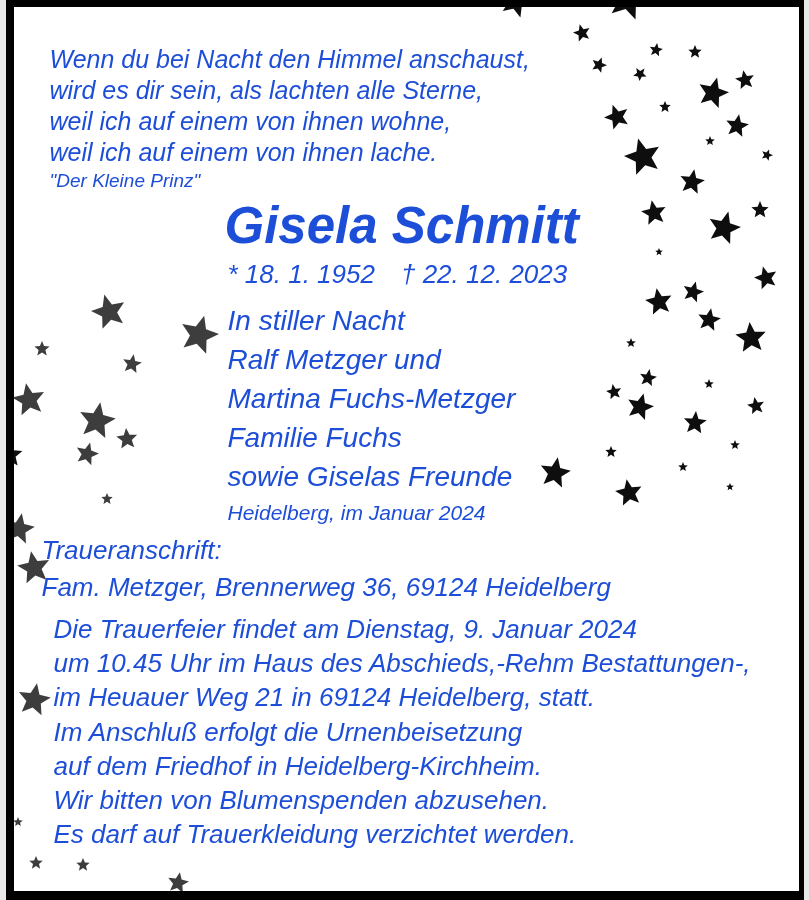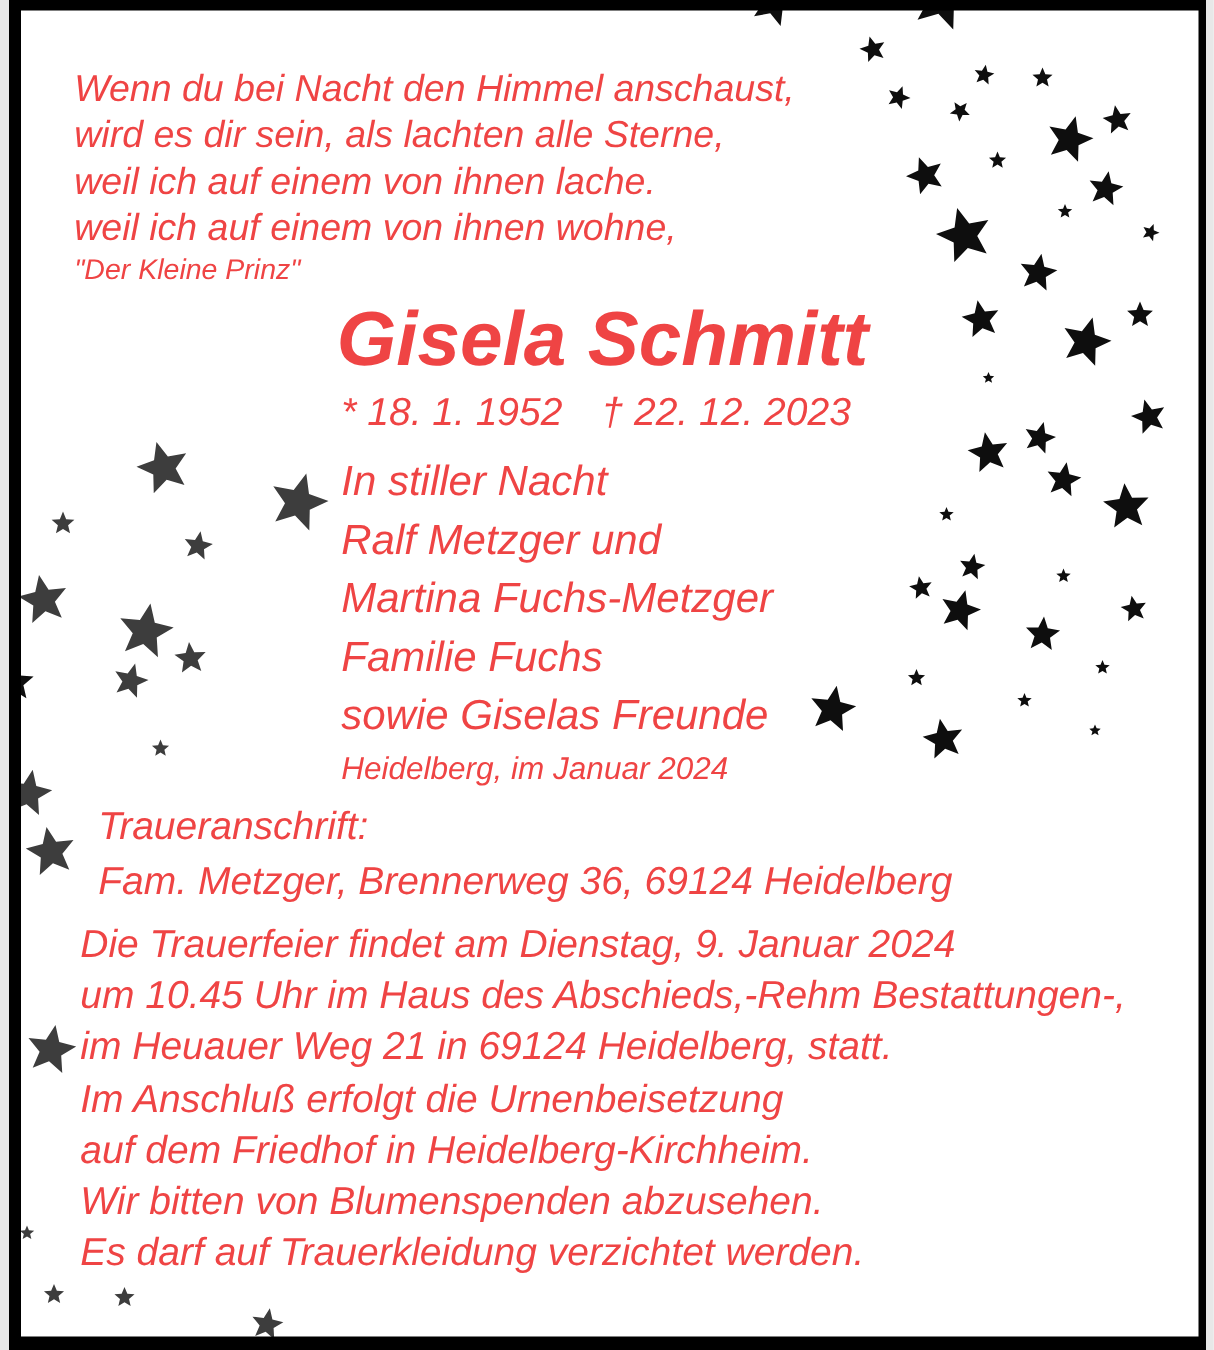--- a/index.html
+++ b/index.html
@@ -5,21 +5,21 @@
 <style>
   html, body { margin: 0; padding: 0; background: #e8e8e8; }
   .page {
     position: relative;
     width: 798px;
     height: 900px;
     background: #ffffff;
     overflow: hidden;
     font-family: "Liberation Sans", sans-serif;
     font-style: italic;
-    color: #ef4444;
+    color: #1d4ed8;
     margin: 0 auto;
   }
   .frame {
     position: absolute;
     inset: 0;
     border-style: solid;
     border-color: #000000;
     border-width: 7px 5px 9px 8px;
     z-index: 5;
     pointer-events: none;
@@ -54,21 +54,21 @@
   .mourners {
     left: 222px; top: 301px;
     font-size: 28px;
     line-height: 39px;
   }
   .place-date {
     left: 222px; top: 501px;
     font-size: 21px;
   }
   .address {
-    left: 60px; top: 532px;
+    left: 36px; top: 532px;
     font-size: 26px;
     line-height: 37px;
   }
   .service {
     left: 48px; top: 612px;
     font-size: 26px;
     line-height: 34.2px;
   }
 </style>
 </head>
@@ -130,22 +130,22 @@
       <polygon points="31.0,683.3 33.5,694.7 44.8,697.6 34.8,703.6 35.5,715.3 26.7,707.5 15.8,711.8 20.4,701.1 13.0,692.0 24.6,693.1" fill="#3d3d3d"></polygon>
       <polygon points="12.0,817.0 13.3,820.2 16.8,820.5 14.1,822.7 14.9,826.0 12.0,824.3 9.1,826.0 9.9,822.7 7.2,820.5 10.7,820.2" fill="#3d3d3d"></polygon>
       <polygon points="30.0,856.0 31.9,860.5 36.7,860.8 33.0,864.0 34.1,868.7 30.0,866.1 25.9,868.7 27.0,864.0 23.3,860.8 28.1,860.5" fill="#3d3d3d"></polygon>
       <polygon points="77.0,858.0 78.9,862.5 83.7,862.8 80.0,866.0 81.1,870.7 77.0,868.1 72.9,870.7 74.0,866.0 70.3,862.8 75.1,862.5" fill="#3d3d3d"></polygon>
       <polygon points="173.9,872.2 175.6,879.6 182.9,881.5 176.4,885.3 176.8,892.9 171.1,887.9 164.1,890.6 167.1,883.7 162.3,877.8 169.8,878.6" fill="#3d3d3d"></polygon>
     </svg>
 
   <div class="txt quote">
     <div>Wenn du bei Nacht den Himmel anschaust,</div>
     <div>wird es dir sein, als lachten alle Sterne,</div>
+    <div>weil ich auf einem von ihnen wohne,</div>
     <div>weil ich auf einem von ihnen lache.</div>
-    <div>weil ich auf einem von ihnen wohne,</div>
   </div>
 
   <div class="txt quote-source">"Der Kleine Prinz"</div>
 
   <div class="txt name">Gisela Schmitt</div>
 
   <div class="txt dates">
     <span>* 18. 1. 1952</span><span class="gap"></span><span>† 22. 12. 2023</span>
   </div>
 

